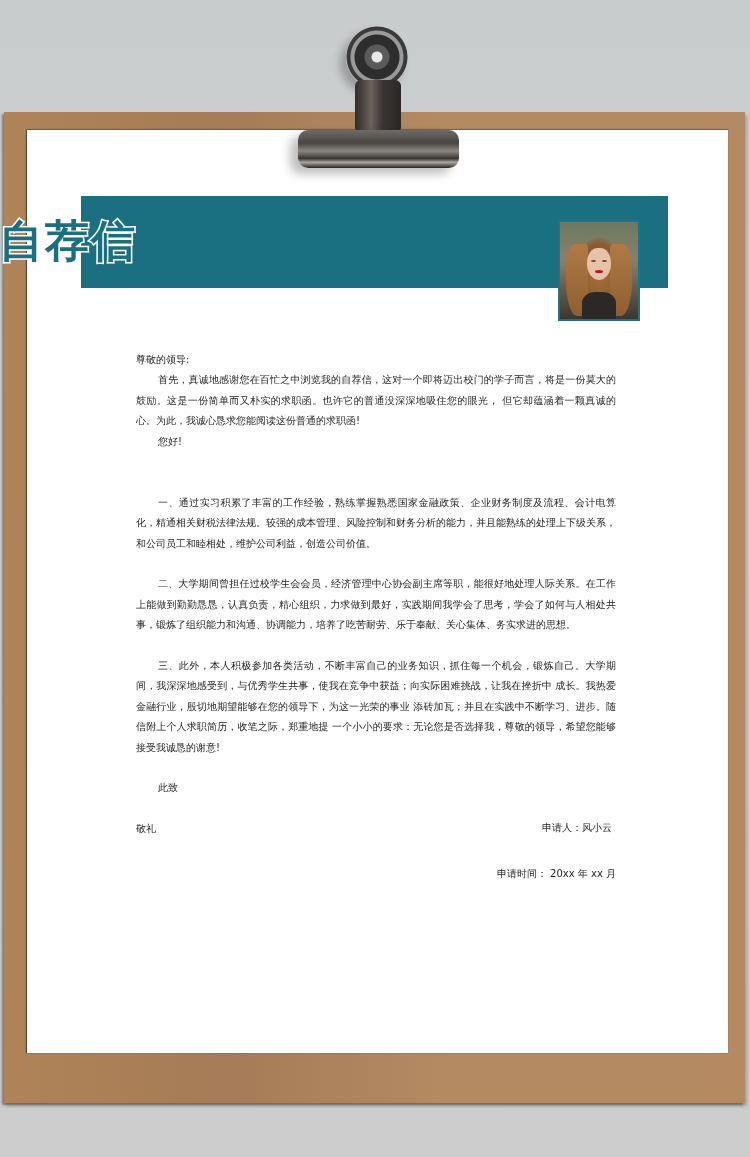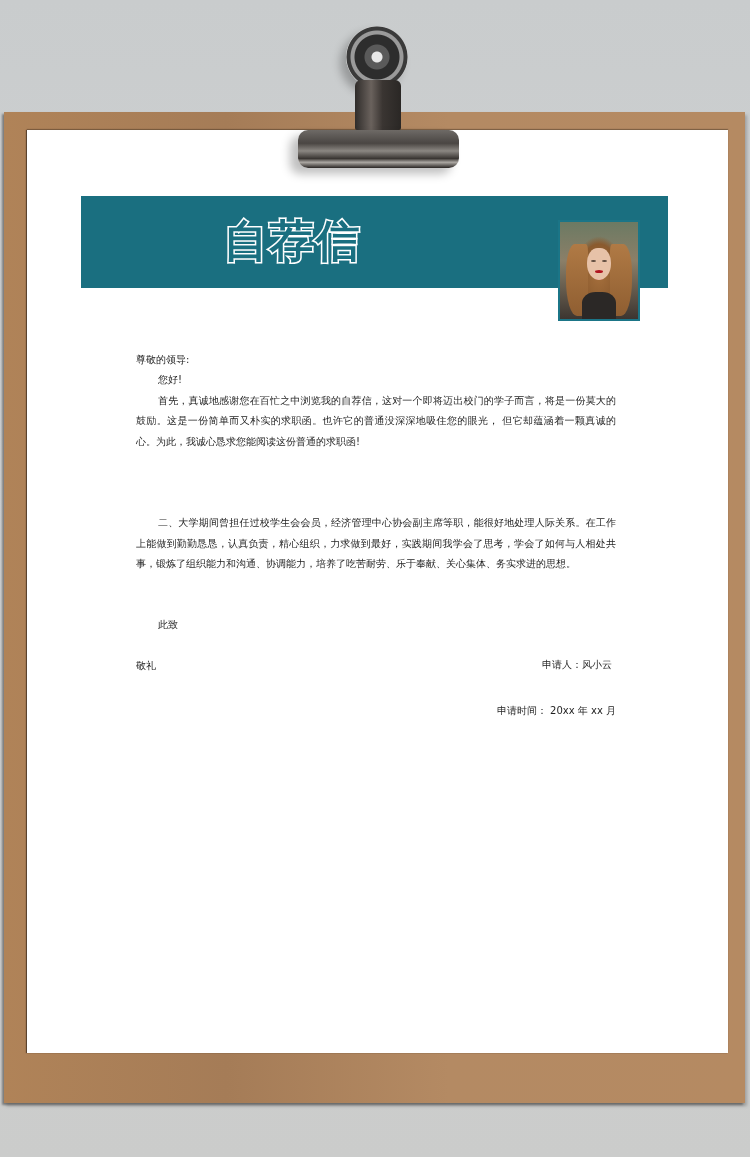--- a/index.html
+++ b/index.html
@@ -16,21 +16,21 @@
   .paper {
     position: absolute; left: 27px; top: 130px; width: 701px; height: 923px;
     background: #ffffff;
     box-shadow: -1px 0 1px rgba(40,30,20,0.6), 0 -1px 1px rgba(40,30,20,0.3);
   }
   .banner {
     position: absolute; left: 81px; top: 196px; width: 587px; height: 92px;
     background: #1a6f80;
   }
   .title {
-    position: absolute; left: 0; top: 16px; width: 100%; text-align: center;
+    position: absolute; left: 0; top: 16px; width: 100%; 
     margin-left: -82px;
     font-size: 44px; font-weight: bold; letter-spacing: 2px;
     color: #1a6f80;
     -webkit-text-stroke: 3px #ffffff;
     paint-order: stroke fill;
     font-family: "DejaVu Sans", sans-serif;
   }
   .photo {
     position: absolute; left: 558px; top: 220px; width: 78px; height: 97px;
     border: 2px solid #1b7587;
@@ -97,27 +97,29 @@
   <div class="photo-hair-r"></div>
   <div class="photo-body"></div>
   <div class="photo-face"></div>
   <div class="photo-eye-l"></div>
   <div class="photo-eye-r"></div>
   <div class="photo-lips"></div>
 </div>
 
 <div class="letter">
   <p>尊敬的领导:</p>
+  <p class="indent">首先，真诚地感谢您在百忙之中浏览我的自荐信，这对一个即将迈出校门的学子而言，将是一份莫大的鼓励。这是一份简单而又朴实的求职函。也许它的普通没深深地吸住您的眼光， 但它却蕴涵着一颗真诚的心。为此，我诚心恳求您能阅读这份普通的求职函!</p>
   <p class="indent">您好!</p>
-  <p class="indent">首先，真诚地感谢您在百忙之中浏览我的自荐信，这对一个即将迈出校门的学子而言，将是一份莫大的鼓励。这是一份简单而又朴实的求职函。也许它的普通没深深地吸住您的眼光， 但它却蕴涵着一颗真诚的心。为此，我诚心恳求您能阅读这份普通的求职函!</p>
   <div class="gap"></div>
   <div class="gap"></div>
+  <p class="indent">一、通过实习积累了丰富的工作经验，熟练掌握熟悉国家金融政策、企业财务制度及流程、会计电算化，精通相关财税法律法规。较强的成本管理、风险控制和财务分析的能力，并且能熟练的处理上下级关系，和公司员工和睦相处，维护公司利益，创造公司价值。</p>
   <div class="gap"></div>
   <p class="indent"> 二、大学期间曾担任过校学生会会员，经济管理中心协会副主席等职，能很好地处理人际关系。在工作上能做到勤勤恳恳，认真负责，精心组织，力求做到最好，实践期间我学会了思考，学会了如何与人相处共事，锻炼了组织能力和沟通、协调能力，培养了吃苦耐劳、乐于奉献、关心集体、务实求进的思想。</p>
   <div class="gap"></div>
+  <p class="indent">三、此外，本人积极参加各类活动，不断丰富自己的业务知识，抓住每一个机会，锻炼自己。大学期间，我深深地感受到，与优秀学生共事，使我在竞争中获益；向实际困难挑战，让我在挫折中 成长。我热爱金融行业，殷切地期望能够在您的领导下，为这一光荣的事业 添砖加瓦；并且在实践中不断学习、进步。随信附上个人求职简历，收笔之际，郑重地提 一个小小的要求：无论您是否选择我，尊敬的领导，希望您能够接受我诚恳的谢意!</p>
   <div class="gap"></div>
   <p class="indent">此致</p>
   <div class="gap"></div>
   <div class="sign-row">
     <span>敬礼</span>
     <span class="sign-right">申请人：风小云</span>
   </div>
   <div class="gap"></div>
   <div class="sign-row">
     <span class="date-right">申请时间：  20xx 年 xx 月</span>

